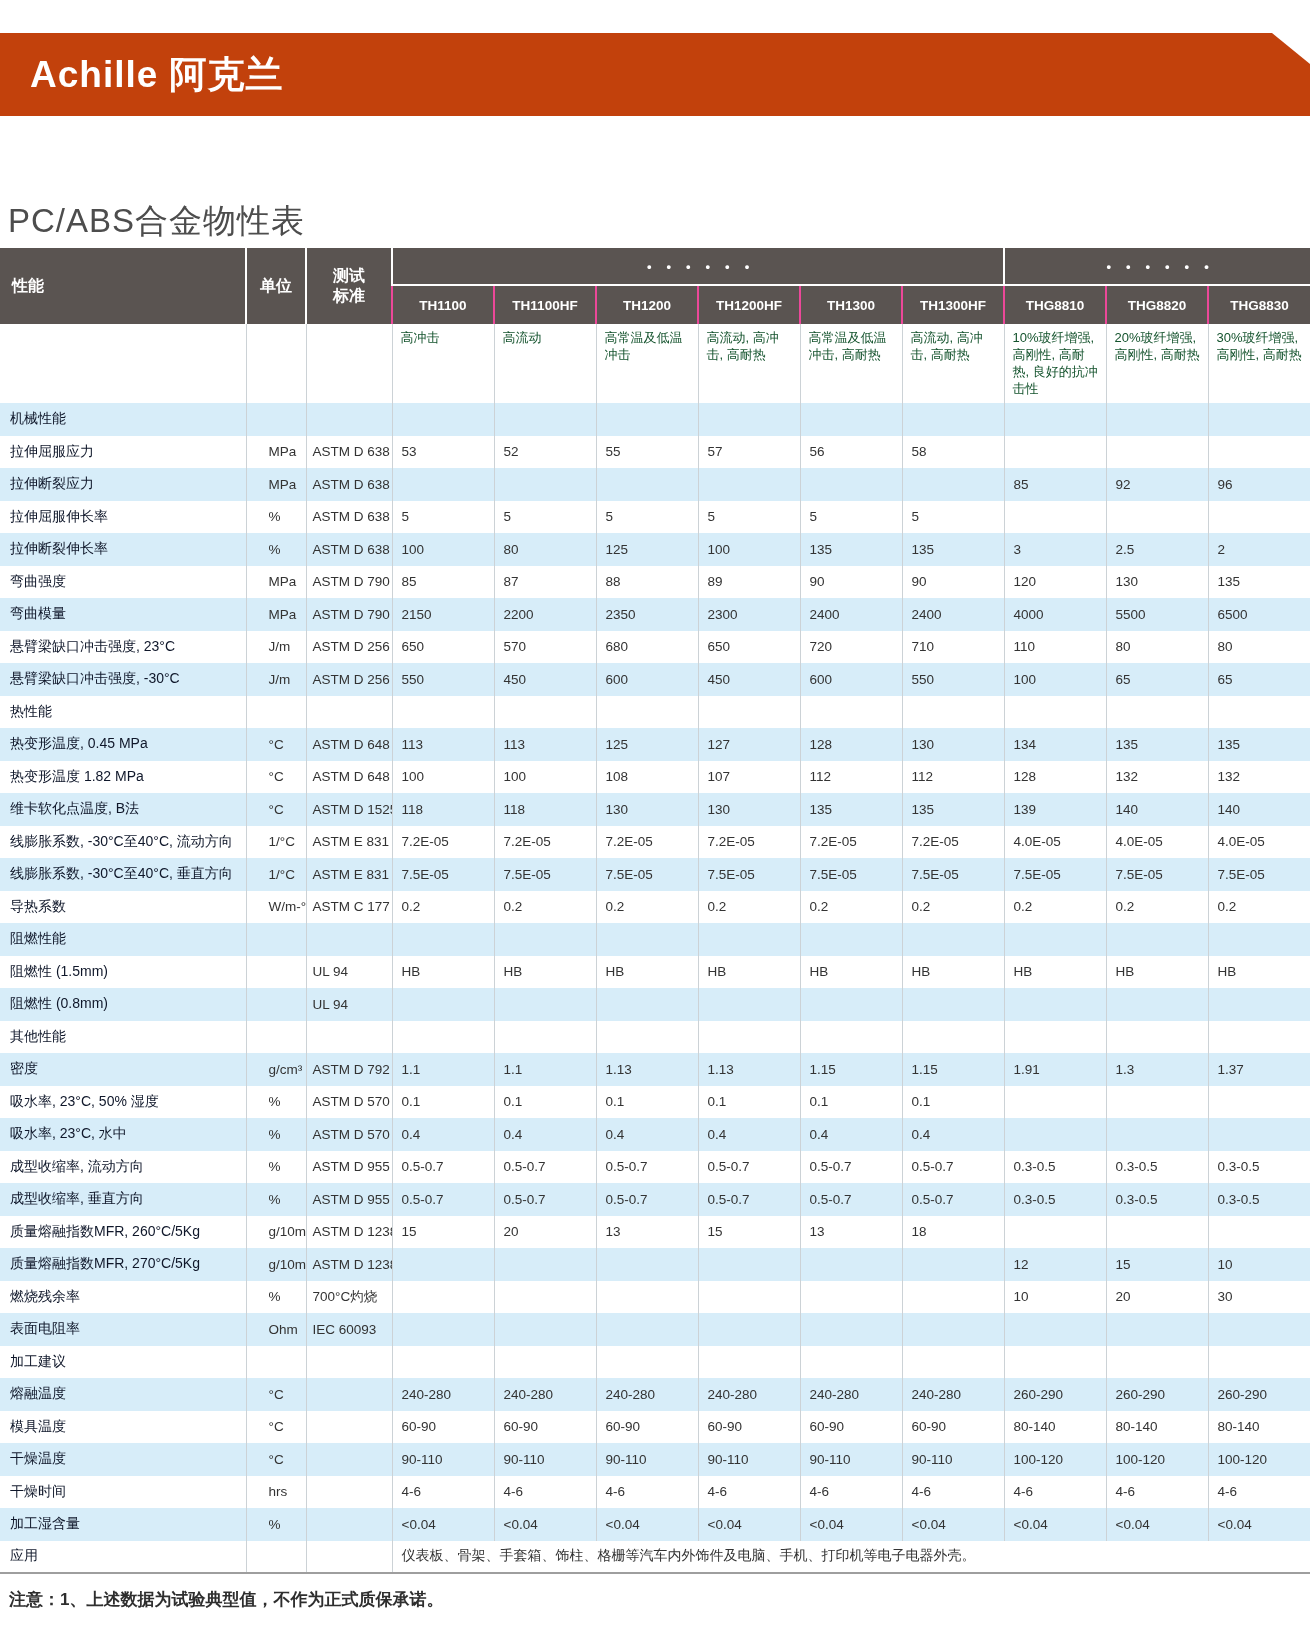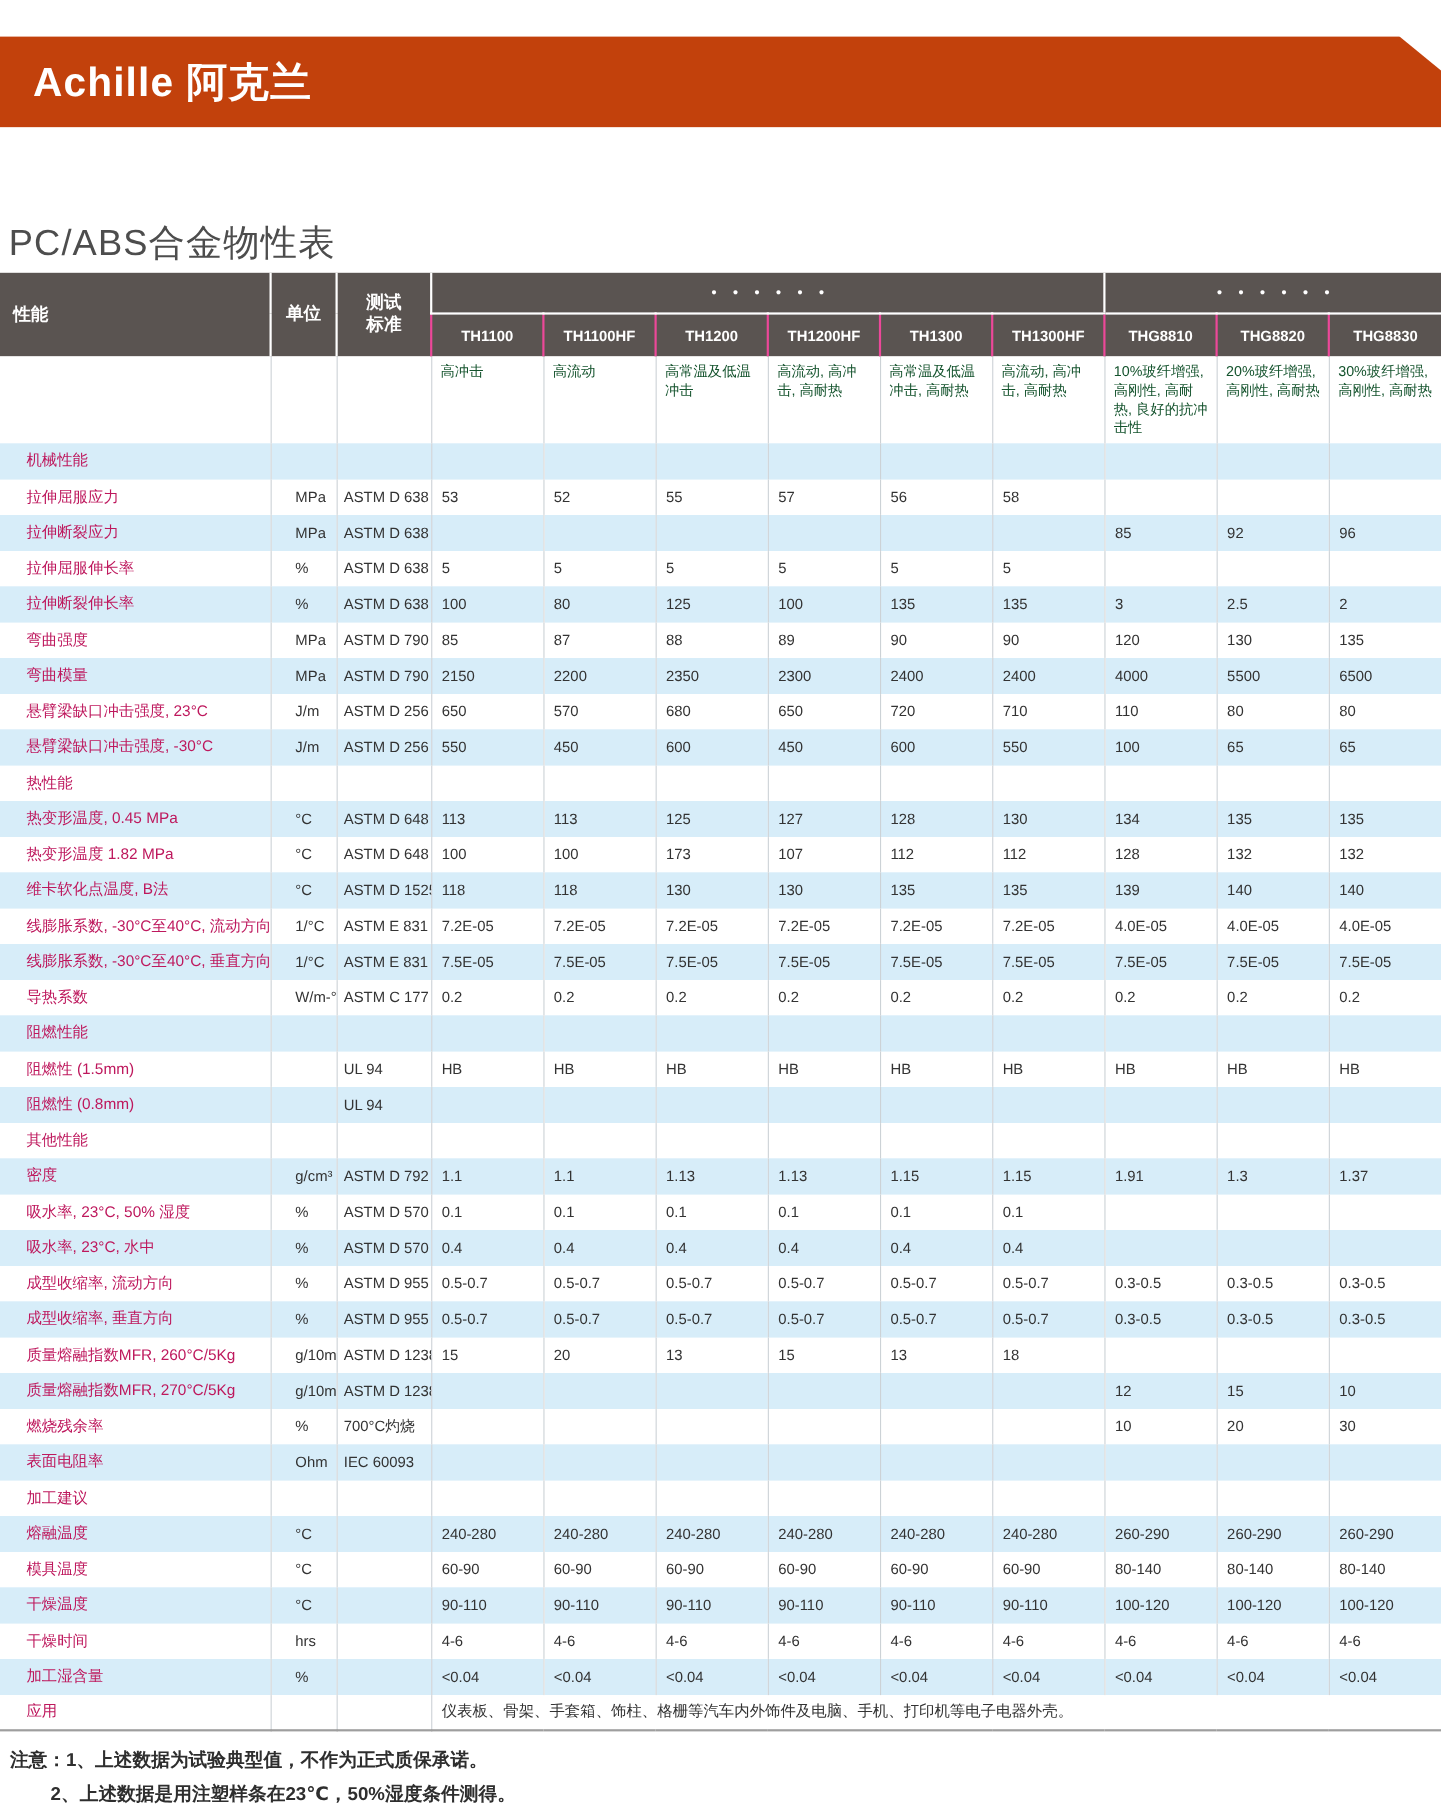--- a/index.html
+++ b/index.html
@@ -25,21 +25,21 @@
   .dots{color:#fff;font-size:13px;letter-spacing:15px;padding-left:15px;white-space:nowrap;}
   th.model-th{height:38px;font-size:13.5px;border-left:2px solid #ec4899;text-align:center;}
 
   td{border-right:1px solid #ccd2d6;color:#333;vertical-align:middle;text-align:left;
      overflow:hidden;}
   tr td:last-child{border-right:none;}
   tr.desc-row td{height:74px;background:#fff;vertical-align:top;padding:5px 5px 0 8px;
      font-size:13px;line-height:17px;color:#14532d;}
   tr.data-row{height:32.5px;}
   tr.blue td{background:#d7edf9;}
-  td.lbl{font-size:14px;color:#be185d;padding-left:24px;white-space:nowrap;}
+  td.lbl{font-size:14px;color:#0f172a;padding-left:10px;white-space:nowrap;}
   td.unit{font-size:13.5px;padding-left:22px;white-space:nowrap;}
   td.std{font-size:13.5px;padding-left:6px;white-space:nowrap;}
   td.val{font-size:13.5px;padding-left:9px;white-space:nowrap;}
   td.span-val{font-size:14px;}
 
   .notes{position:absolute;left:9px;top:1584px;font-size:17px;color:#2e2e2e;font-weight:700;
      line-height:31px;}
   .notes .line2{padding-left:37px;}
 </style>
 </head>
@@ -261,21 +261,21 @@
           <td class="val">134</td>
           <td class="val">135</td>
           <td class="val">135</td>
         </tr>
         <tr class="data-row">
           <td class="lbl">热变形温度 1.82 MPa</td>
           <td class="unit">°C</td>
           <td class="std">ASTM D 648</td>
           <td class="val">100</td>
           <td class="val">100</td>
-          <td class="val">173</td>
+          <td class="val">108</td>
           <td class="val">107</td>
           <td class="val">112</td>
           <td class="val">112</td>
           <td class="val">128</td>
           <td class="val">132</td>
           <td class="val">132</td>
         </tr>
         <tr class="data-row blue">
           <td class="lbl">维卡软化点温度, B法</td>
           <td class="unit">°C</td>
@@ -602,16 +602,15 @@
           <td class="lbl">应用</td>
           <td class="unit"></td>
           <td class="std"></td>
           <td class="val span-val" colspan="9">仪表板、骨架、手套箱、饰柱、格栅等汽车内外饰件及电脑、手机、打印机等电子电器外壳。</td>
         </tr>
       </tbody>
   </table>
 
   <div class="notes">
     <div class="line1">注意：1、上述数据为试验典型值，不作为正式质保承诺。</div>
-    <div class="line2">2、上述数据是用注塑样条在23℃，50%湿度条件测得。</div>
   </div>
 
 </div>
 
 </body></html>

